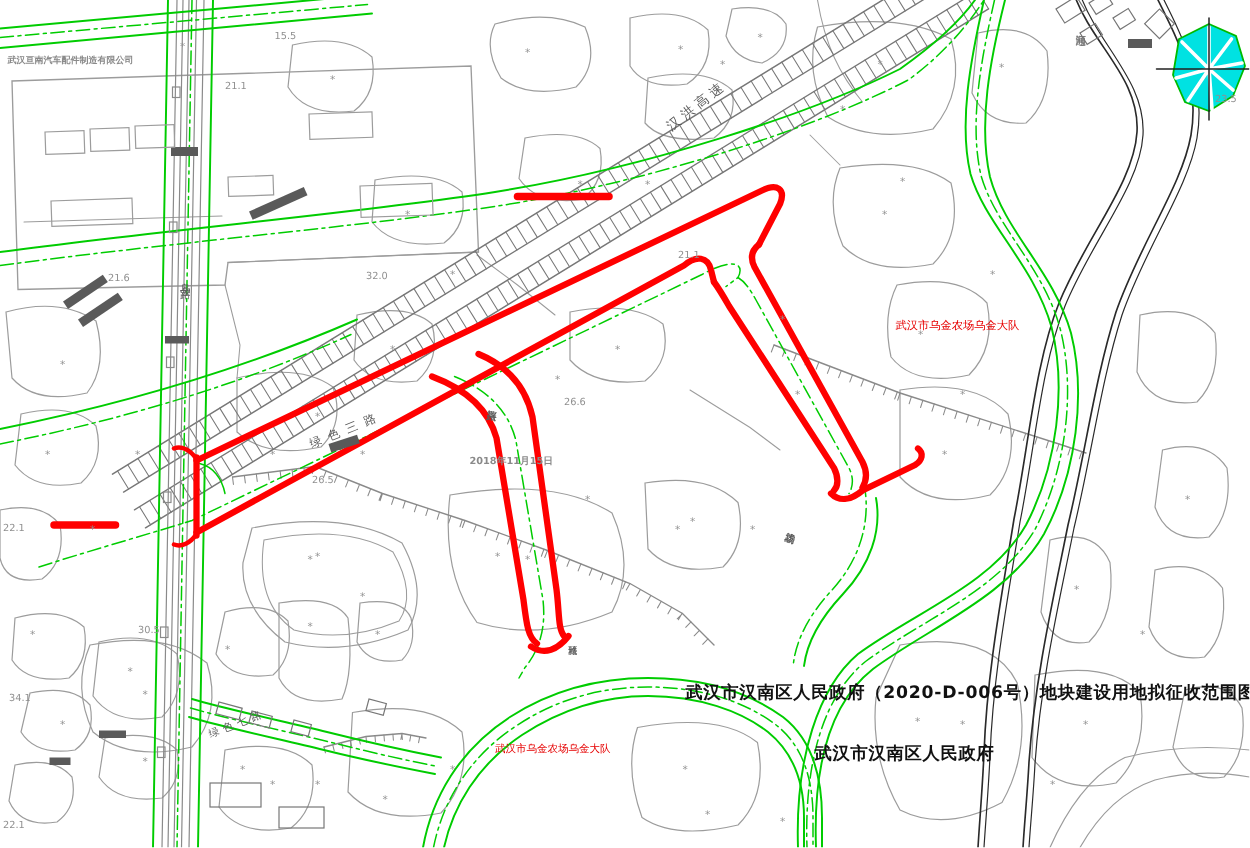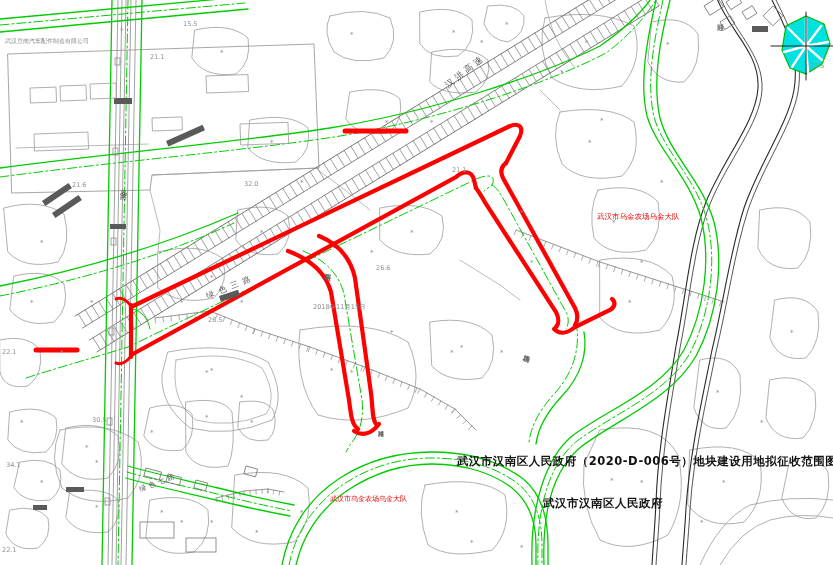--- a/index.html
+++ b/index.html
@@ -2,21 +2,21 @@
 <html><head>
 <meta charset="utf-8">
 <style>
   html,body{margin:0;padding:0;background:#fff;}
   .stage{position:relative;width:833px;height:565px;background:#ffffff;overflow:hidden;
          font-family:"DejaVu Sans",sans-serif;}
   .stage svg{position:absolute;left:0;top:0;}
   .lbl{position:absolute;white-space:nowrap;line-height:1.15;}
   .title{font-weight:bold;color:#111;font-size:11.5px;transform:translateX(-50%);letter-spacing:0.5px;}
   .redlbl{color:#e60000;font-size:7.5px;}
-  .tiny{color:#8a8a8a;font-size:6px;}
+  .tiny{color:#8a8a8a;font-size:6px;font-weight:bold;}
   .road{color:#5a5a5a;font-size:8px;}
   .vert{writing-mode:vertical-rl;text-orientation:upright;}
   .ev{position:absolute;color:#8f8f8f;font-size:6.5px;white-space:nowrap;}
   .vm{position:absolute;color:#8f8f8f;font-size:7px;line-height:1;}
 </style>
 </head>
 <body>
 
 <div class="stage">
   <svg id="map" width="833" height="565" viewBox="0 0 833 565">

